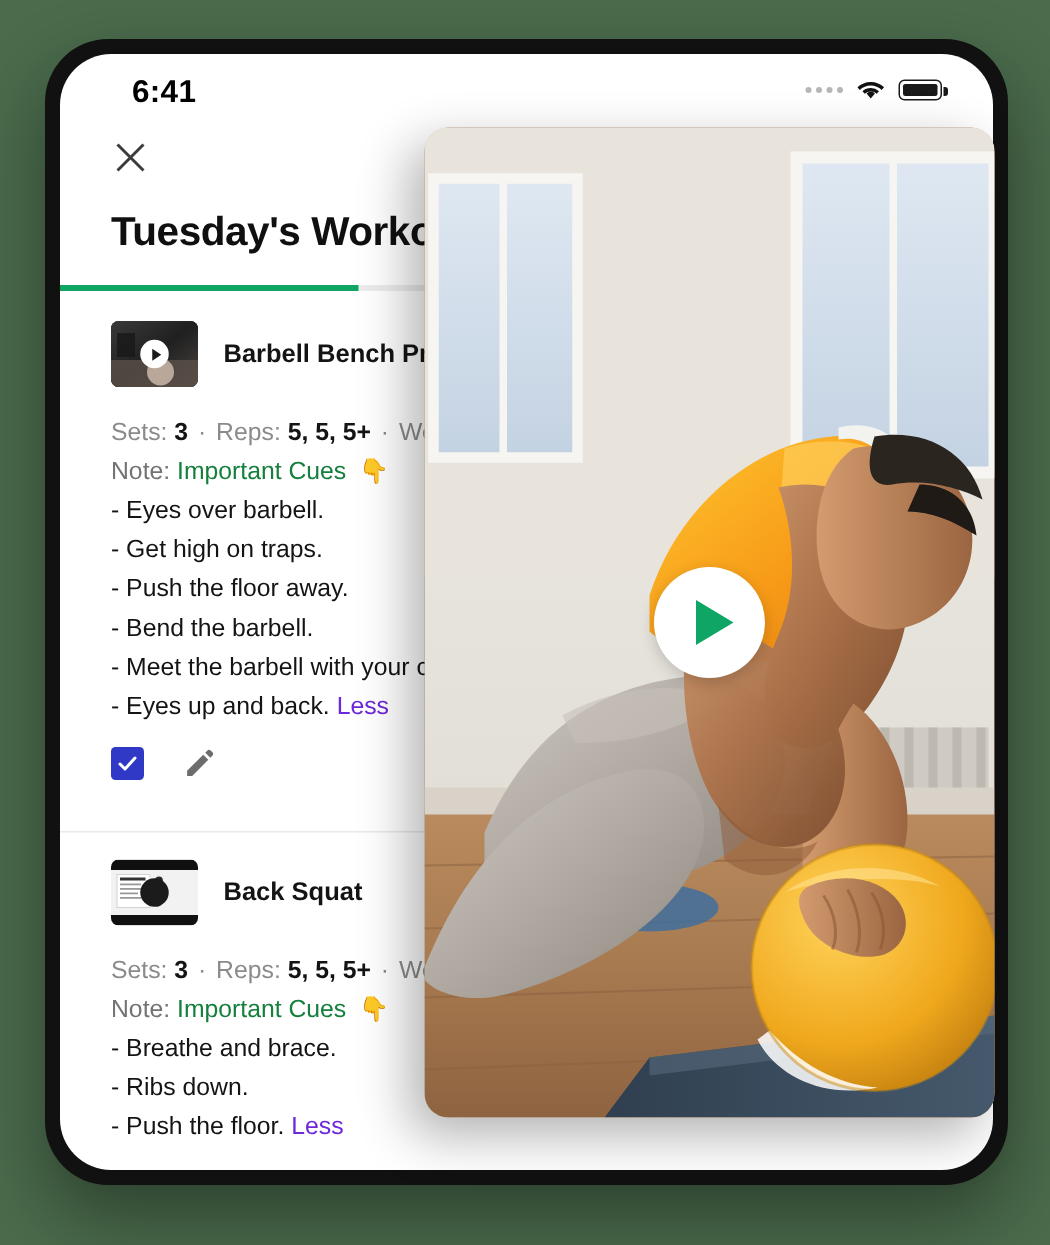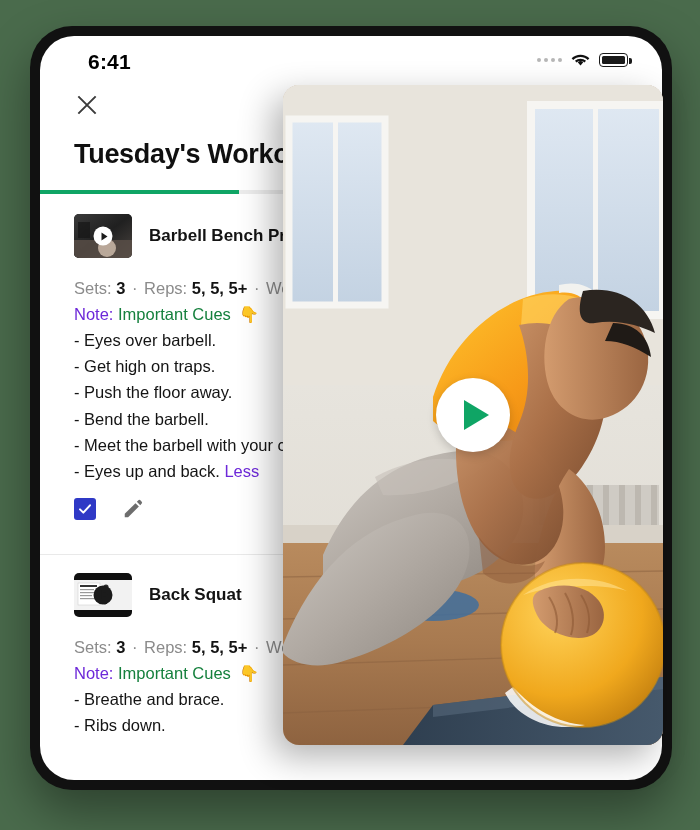--- a/index.html
+++ b/index.html
@@ -83,21 +83,21 @@
     border-left:6px solid #1b1b1b;border-top:4px solid transparent;border-bottom:4px solid transparent;
   }
   .ex-name{font-size:17px;font-weight:bold;color:#141414;}
 
   .meta{margin-top:17px;font-size:16.5px;color:#141414;line-height:1.58;white-space:nowrap;}
   .meta .lbl{color:#8b8b8b;}
   .meta .val{color:#141414;font-weight:bold;}
   .dot-sep{color:#8b8b8b;padding:0 2px;}
 
   .note-line{font-size:16.5px;line-height:1.58;white-space:nowrap;}
-  .note-line .lbl{color:#6d28d9;}
+  .note-line .lbl{color:#737373;}
   .note-line .val{color:#15803d;font-weight:normal;}
   .point-emoji{font-size:16px;padding-left:4px;}
 
   .cue{font-size:16.5px;color:#141414;line-height:1.58;white-space:nowrap;}
   .less-link{color:#6d28d9;}
 
   .card-actions{display:flex;align-items:center;gap:26px;margin-top:14px;padding-bottom:18px;}
   .checkbox{
     width:22px;height:22px;border-radius:3px;background:#2f39c6;
     display:flex;align-items:center;justify-content:center;cursor:pointer;
@@ -264,20 +264,24 @@
           </div>
 
           <div class="note-line">
             <span class="lbl">Note:</span>
             <span class="val">Important Cues</span>
             <span class="point-emoji">👇</span>
           </div>
 
           <div class="cue">- Breathe and brace.</div>
           <div class="cue">- Ribs down.</div>
+          <div class="cue">
+            <span>- Push the floor.</span>
+            <span class="less-link">Less</span>
+          </div>
 
         </div>
 
       </div>
     </div>
   </div>
 
   <div class="video-panel">
     <svg class="vp-img" width="380" height="660" viewBox="0 0 380 660" preserveAspectRatio="xMidYMid slice">
       <defs>

